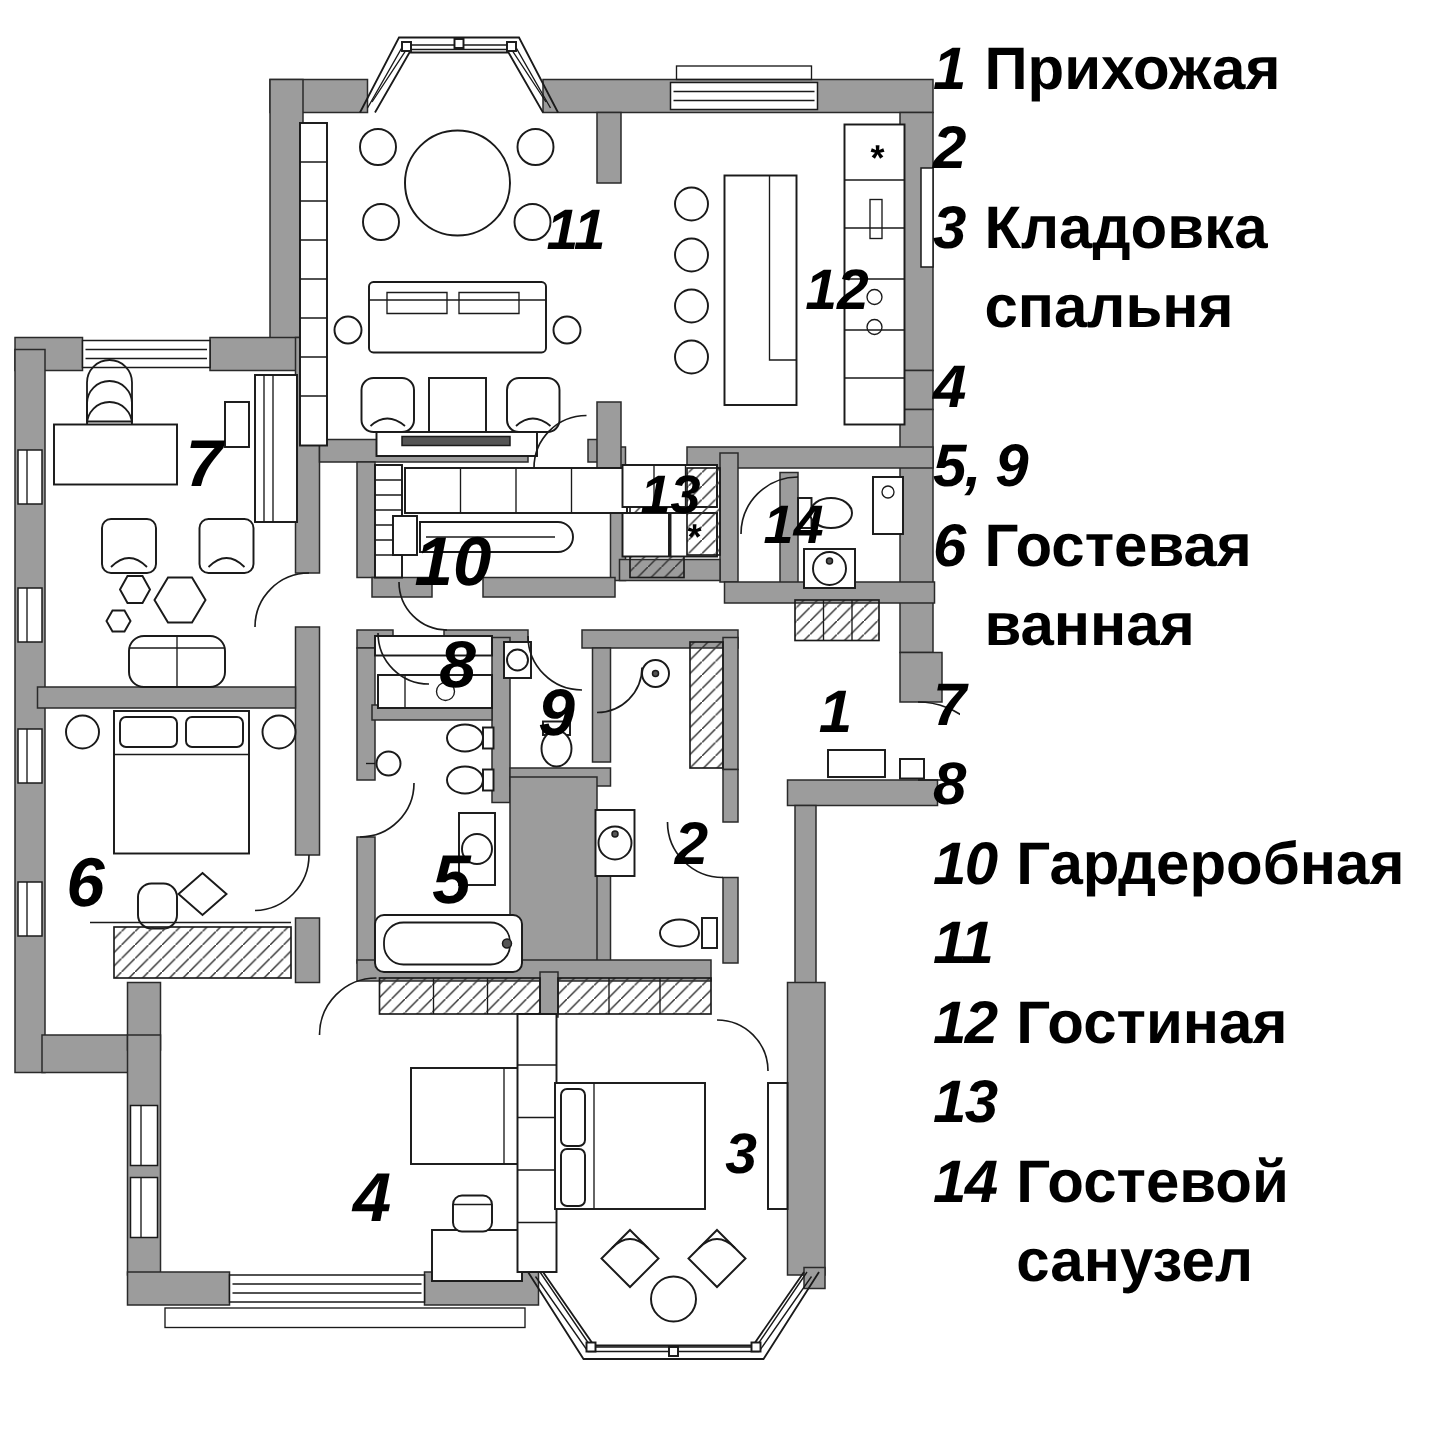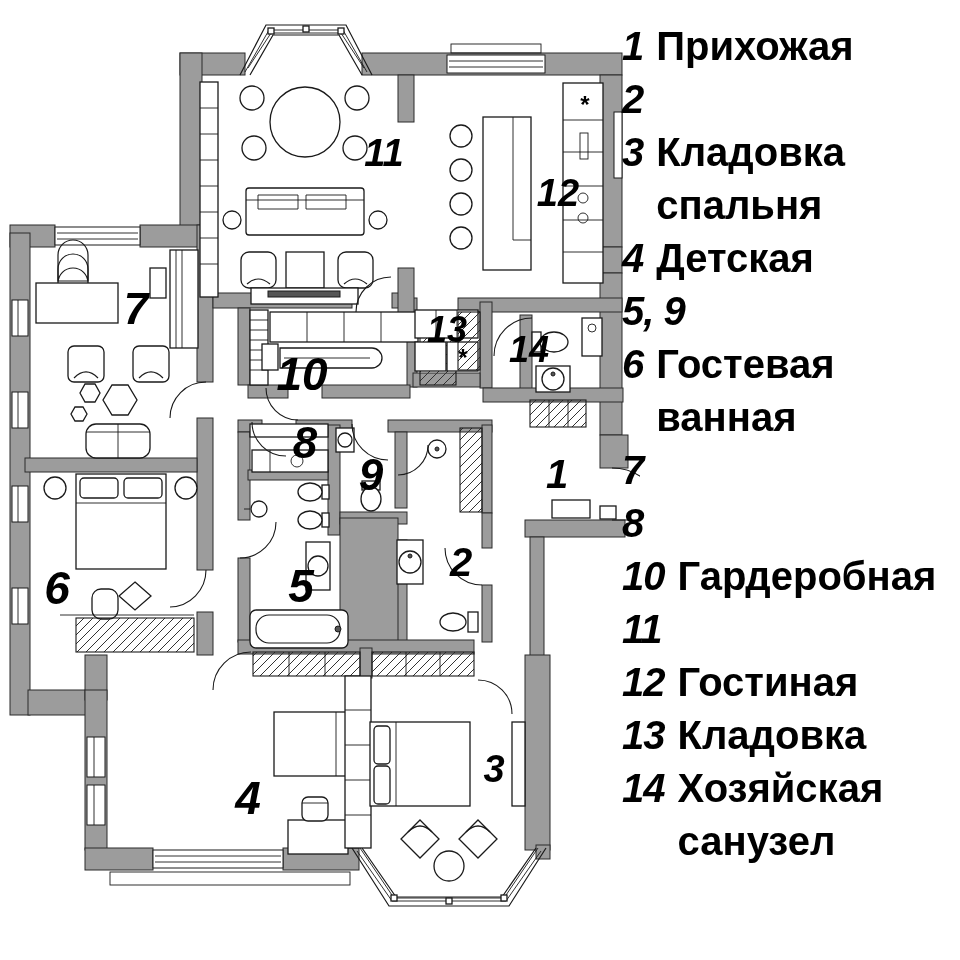--- a/index.html
+++ b/index.html
@@ -345,21 +345,20 @@
     </div>
     <div class="legend-row">
       <span class="num">2</span>
     </div>
     <div class="legend-row">
       <span class="num">3</span>
       <span class="lbl">Кладовка спальня</span>
     </div>
     <div class="legend-row">
       <span class="num">4</span>
-      <span class="lbl">Детская</span>
     </div>
     <div class="legend-row">
       <span class="num">5, 9</span>
     </div>
     <div class="legend-row">
       <span class="num">6</span>
       <span class="lbl">Гостевая ванная</span>
     </div>
     <div class="legend-row">
       <span class="num">7</span>
@@ -373,21 +372,20 @@
     </div>
     <div class="legend-row">
       <span class="num">11</span>
     </div>
     <div class="legend-row">
       <span class="num">12</span>
       <span class="lbl">Гостиная</span>
     </div>
     <div class="legend-row">
       <span class="num">13</span>
-      <span class="lbl">Кладовка</span>
     </div>
     <div class="legend-row">
       <span class="num">14</span>
-      <span class="lbl">Хозяйская санузел</span>
+      <span class="lbl">Гостевой санузел</span>
     </div>
   </div>
 
 </div>
 
 </body></html>

